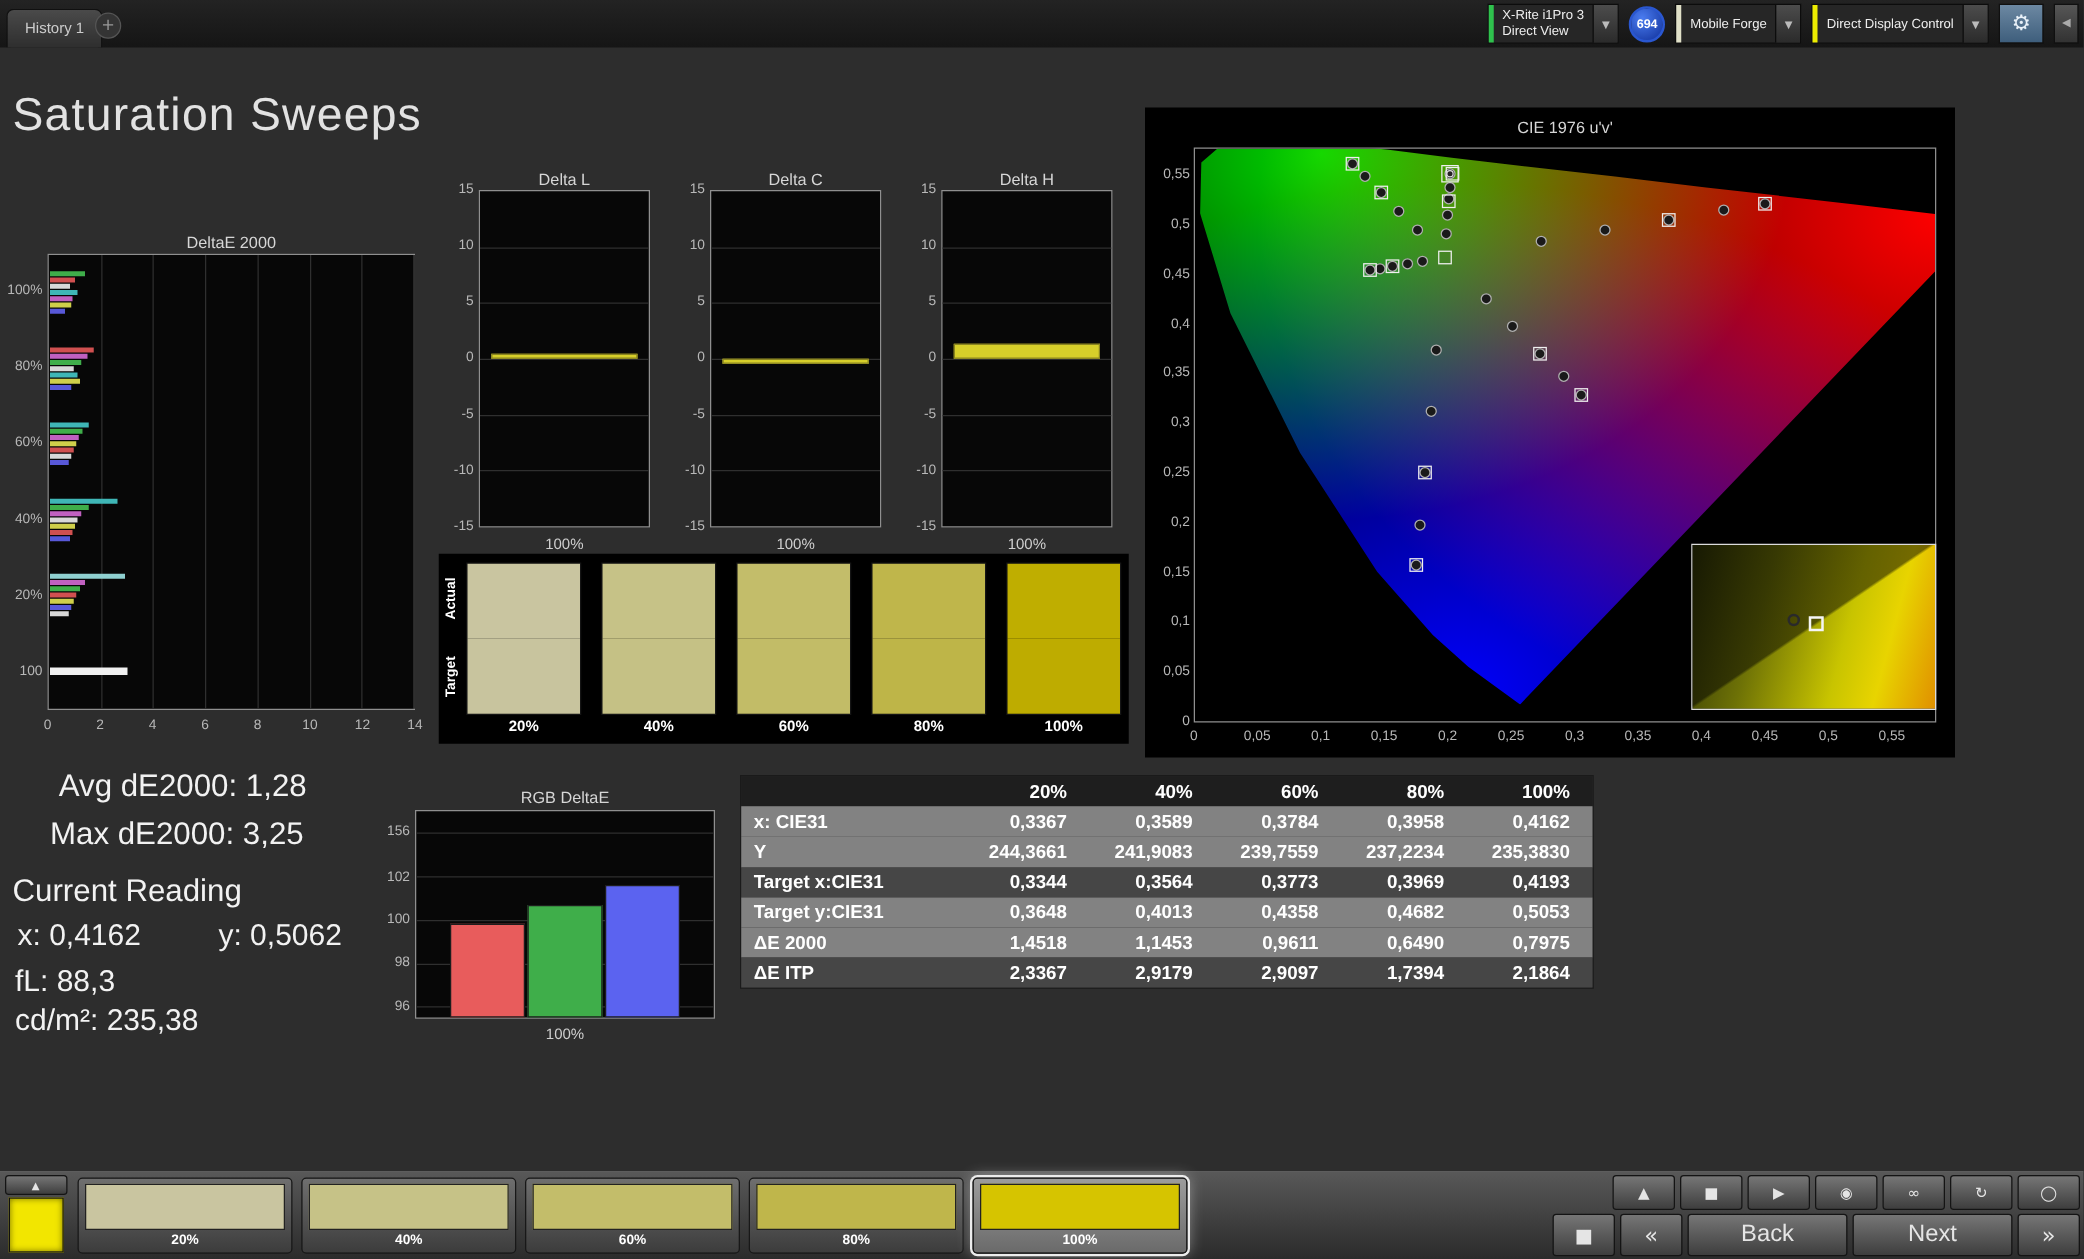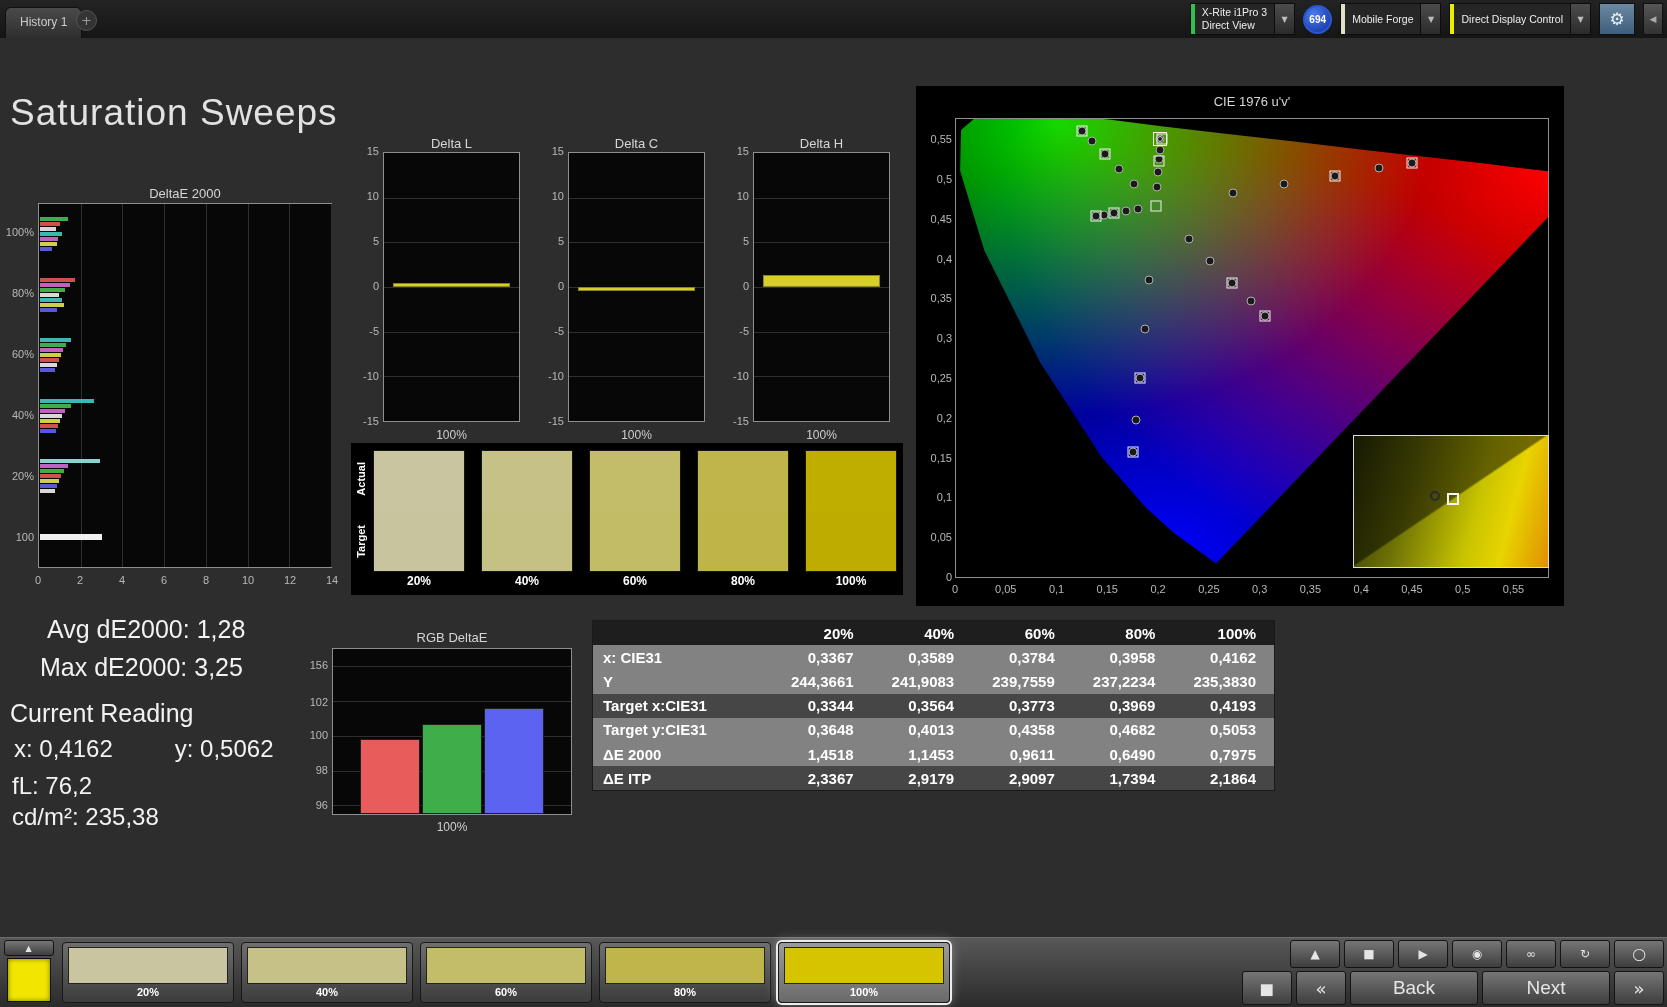--- a/index.html
+++ b/index.html
@@ -18,21 +18,21 @@
   .drop .accent{width:4px;}
   .dtext{padding:2px 7px;font-size:10.5px;line-height:13px;color:#eee;display:flex;flex-direction:column;justify-content:center;white-space:nowrap;}
   .chev{width:20px;border-left:1px solid #0c0c0c;background:linear-gradient(#4c4c4c,#2b2b2b);display:grid;place-items:center;font-size:8px;color:#bbb;}
   .badge{width:29px;height:29px;border-radius:50%;background:radial-gradient(circle at 35% 30%,#4a7cf0,#10309a);
        border:2px solid #2a57d0;display:grid;place-items:center;font-size:10px;font-weight:bold;color:#fff;}
   .sqbtn{height:32px;border:1px solid #101010;display:grid;place-items:center;background:linear-gradient(#565656,#323232);color:#ddd;}
   #gear-btn{width:36px;background:linear-gradient(#6c88a2,#3e5e7c);font-size:17px;color:#e8f0f8;}
   #collapse-btn{width:20px;font-size:9px;color:#aaa;}
   .ic{font-family:"DejaVu Sans",sans-serif;}
 
-  #page-title{position:absolute;left:10px;top:92px;font-size:37px;color:#e2e2e2;font-weight:400;letter-spacing:1px;}
+  #page-title{position:absolute;left:10px;top:71px;font-size:37px;color:#e2e2e2;font-weight:400;letter-spacing:1px;}
 
   
   .plot{position:absolute;background:#070707;border:1px solid #8f8f8f;}
   .grid-v{position:absolute;top:0;bottom:0;width:1px;background:#2f2f2f;}
   .grid-h{position:absolute;left:0;right:0;height:1px;background:#2f2f2f;}
   .ctitle{position:absolute;text-align:center;font-size:13px;color:#d6d6d6;}
   .xlab{position:absolute;text-align:center;font-size:12px;color:#cfcfcf;}
   .tick{position:absolute;font-size:11px;color:#b8b8b8;}
   .ylab{text-align:right;}
 
@@ -433,21 +433,21 @@
       <div class="tick" style="left: 532.692px; top: 497px; width: 28px; text-align: center;">0,5</div>
       <div class="tick" style="left: 583.462px; top: 497px; width: 28px; text-align: center;">0,55</div>
     </div>
 
   <div class="reading" id="rd-avg">Avg dE2000: 1,28</div>
   <div class="reading" id="rd-max">Max dE2000: 3,25</div>
   <div class="reading" id="rd-cur">Current Reading</div>
   <div class="reading" id="rd-xy">
     <span>x: 0,4162</span><span>y: 0,5062</span>
   </div>
-  <div class="reading" id="rd-fl">fL: 76,2</div>
+  <div class="reading" id="rd-fl">fL: 88,3</div>
   <div class="reading" id="rd-cd">cd/m²: 235,38</div>
 
   <div id="chart-rgb">
     <div class="ctitle" style="left:32px;top:0;width:240px;">RGB DeltaE</div>
     <div class="plot" id="rgb-plot" style="left:32px;top:18px;width:240px;height:167px;">
         <div class="grid-h" style="top: 10.5263%;"></div>
         <div class="grid-h" style="top: 31.5789%;"></div>
         <div class="grid-h" style="top: 52.6316%;"></div>
         <div class="grid-h" style="top: 73.6842%;"></div>
         <div class="grid-h" style="top: 94.7368%;"></div>

